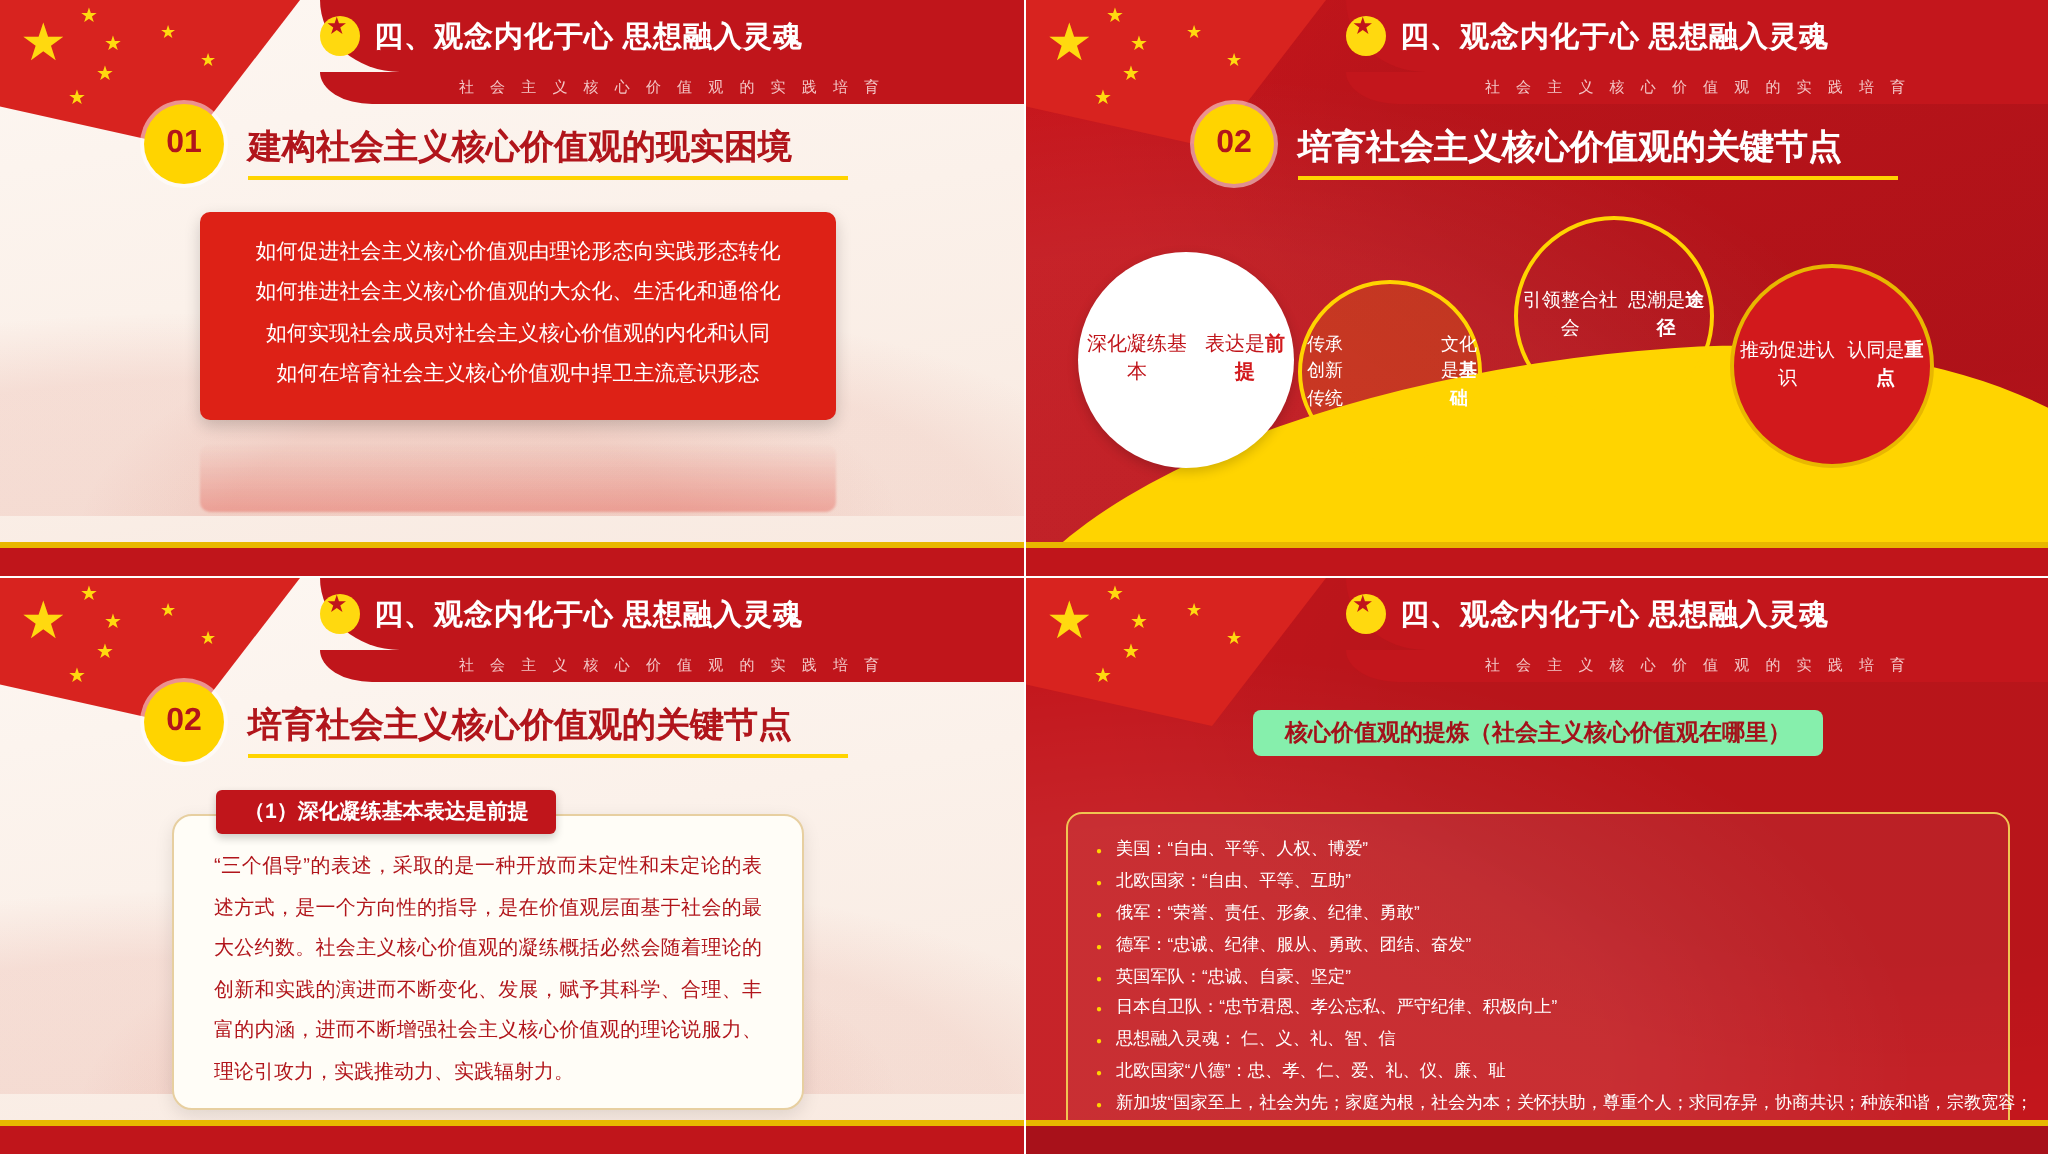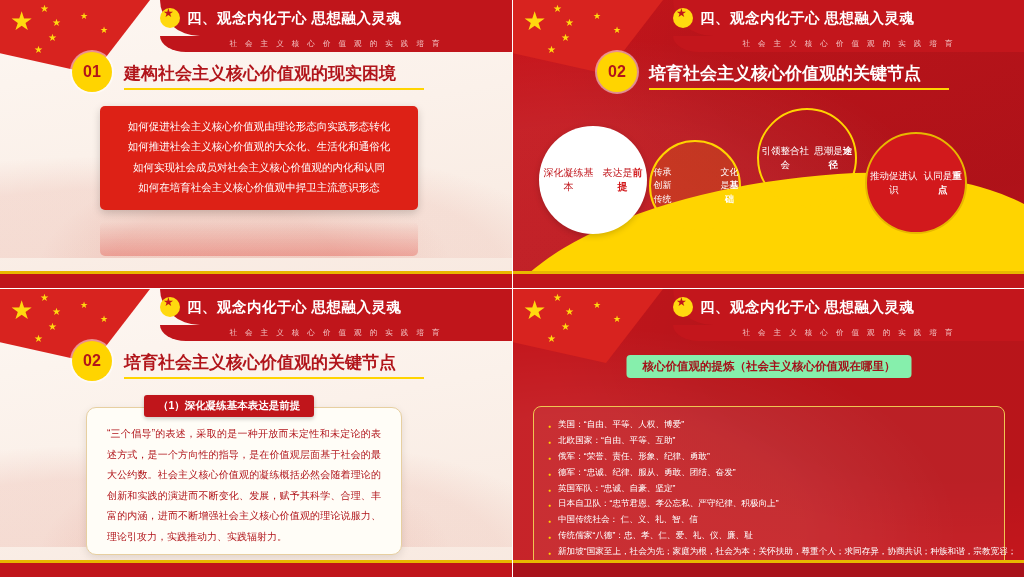--- a/index.html
+++ b/index.html
@@ -171,21 +171,20 @@
     box-shadow: 0 3px 9px rgba(0,0,0,.10);
     padding: 16px 20px 10px;
   }
   .s3-tag {
     position: absolute; left: 108px; top: 106px;
     background: #c0151b; color: #fff;
     font-size: 10.5px; font-weight: bold;
     padding: 4px 14px; border-radius: 3px;
     white-space: nowrap;
     box-shadow: 0 2px 4px rgba(0,0,0,.2);
-    margin-left: 36px;
   }
   .s3-body p {
     color: #b1151b; font-size: 10px; line-height: 2.05;
     text-align: justify;
   }
 
   
   .s4-title {
     position: absolute; left: 50%; transform: translateX(-50%);
     top: 66px;
@@ -358,22 +357,22 @@
     <div class="s4-title">核心价值观的提炼（社会主义核心价值观在哪里）</div>
 
     <div class="s4-card">
       <ul class="s4-list">
         <li>美国：“自由、平等、人权、博爱”</li>
         <li>北欧国家：“自由、平等、互助”</li>
         <li>俄军：“荣誉、责任、形象、纪律、勇敢”</li>
         <li>德军：“忠诚、纪律、服从、勇敢、团结、奋发”</li>
         <li>英国军队：“忠诚、自豪、坚定”</li>
         <li>日本自卫队：“忠节君恩、孝公忘私、严守纪律、积极向上”</li>
-        <li>中国传统社会： 仁、义、礼、智、信</li>
-        <li>传统儒家“八德”：忠、孝、仁、爱、礼、仪、廉、耻</li>
+        <li>思想融入灵魂： 仁、义、礼、智、信</li>
+        <li>北欧国家“八德”：忠、孝、仁、爱、礼、仪、廉、耻</li>
         <li>新加坡“国家至上，社会为先；家庭为根，社会为本；关怀扶助，尊重个人；求同存异，协商共识；种族和谐，宗教宽容；</li>
       </ul>
     </div>
 
     <div class="ribbon-gold" style="background:#e8b700;"></div>
     <div class="ribbon-bottom" style="background:#a8111a;"></div>
   </div>
 
 </div>
 

